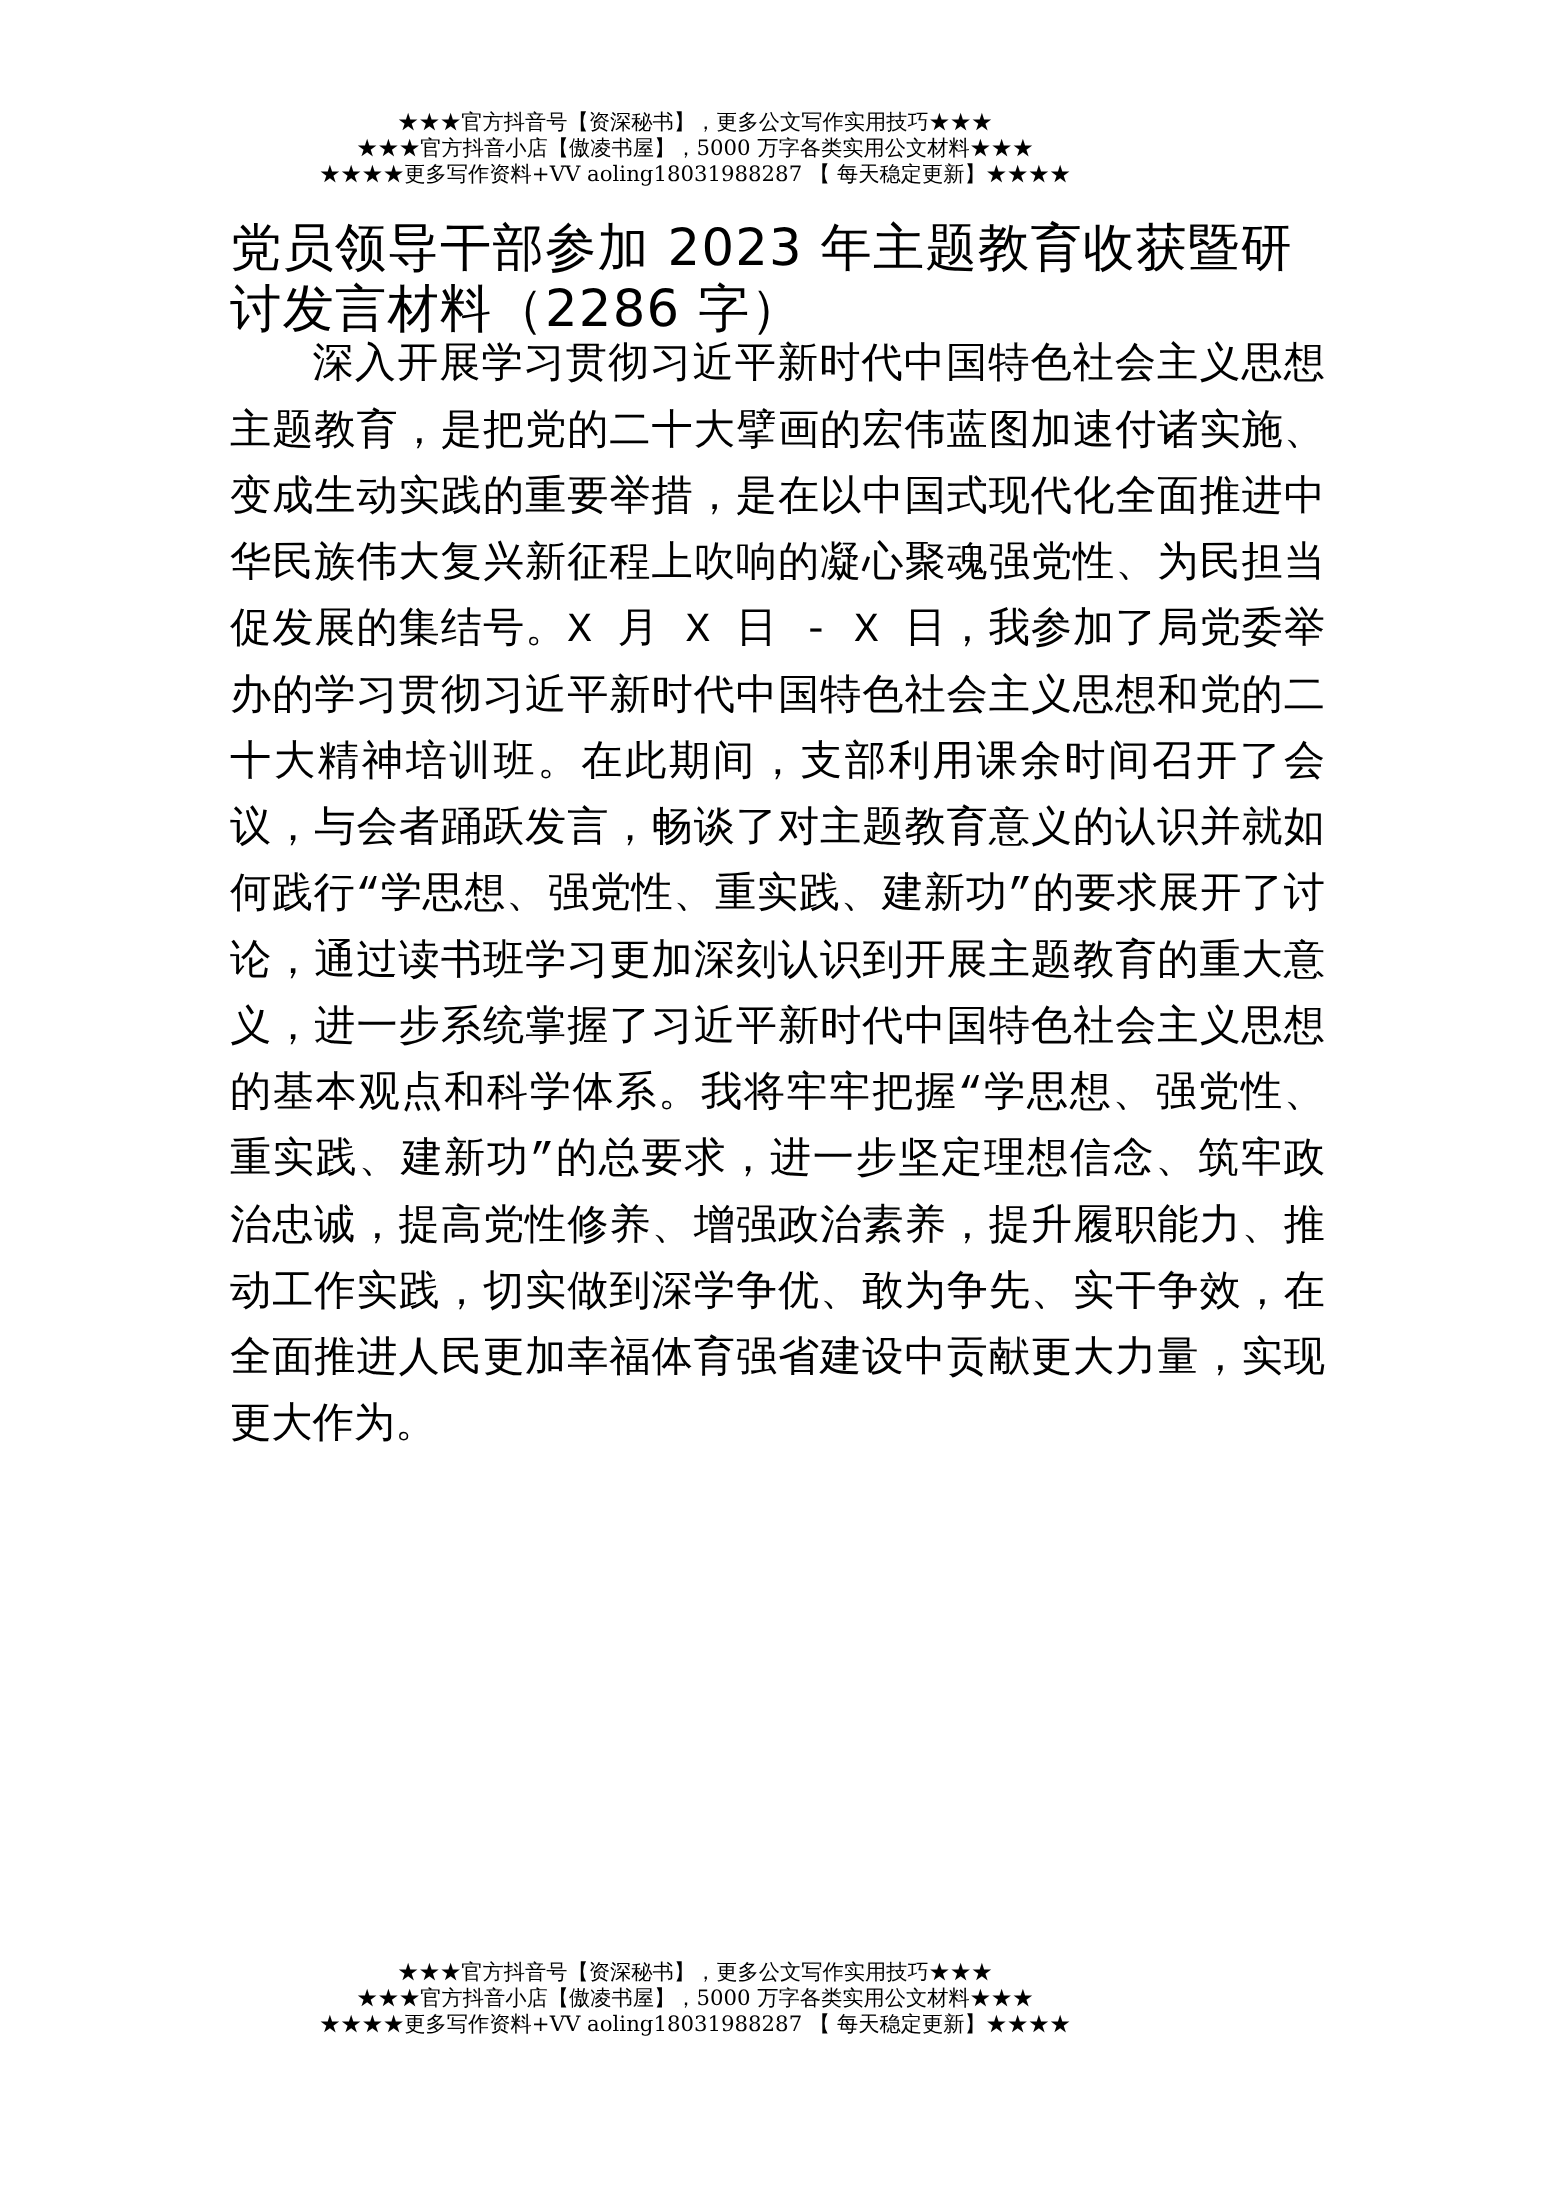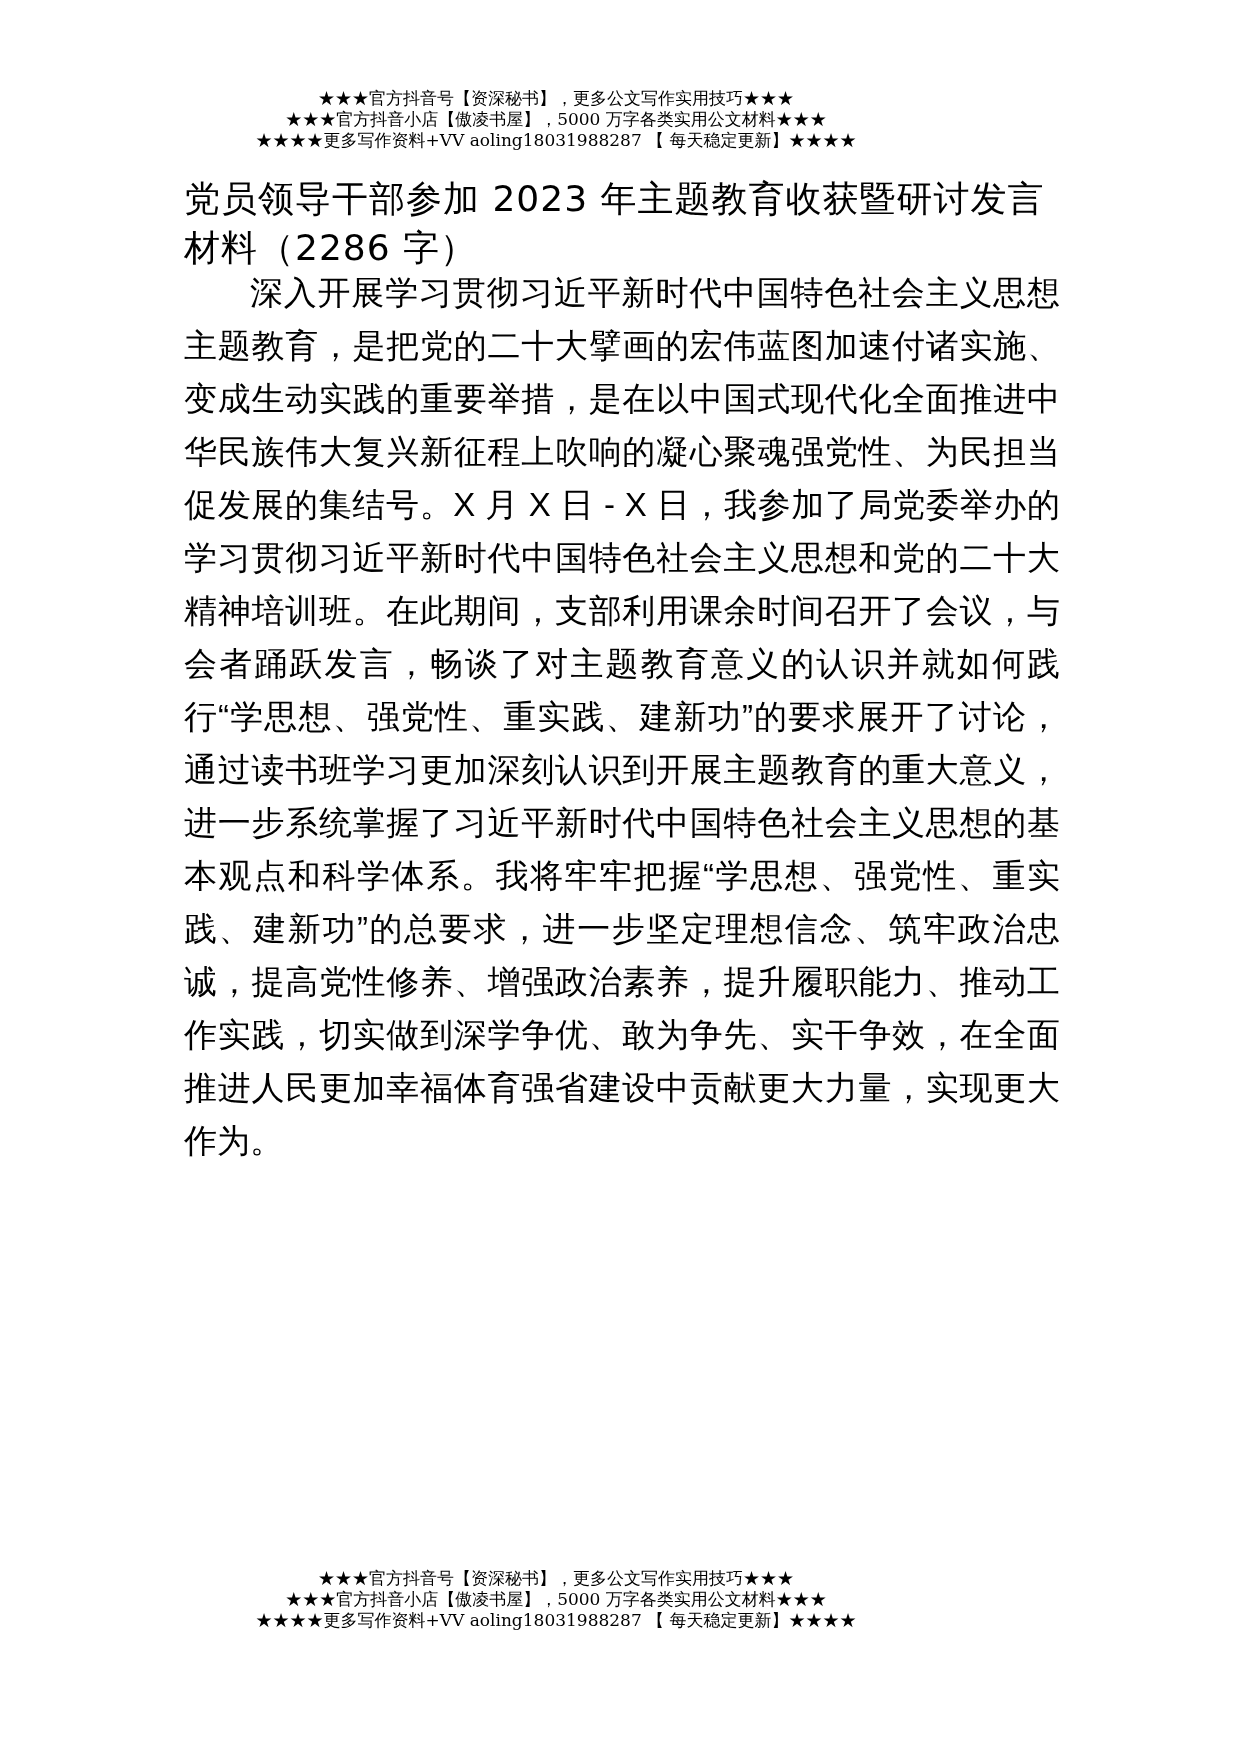--- a/index.html
+++ b/index.html
@@ -9,26 +9,26 @@
       position: absolute; left: 0; width: 1112px; text-align: center;
       font-family: "DejaVu Serif", "Liberation Serif", serif;
       font-size: 17px; line-height: 21px; color: #000;
     }
     .banner .line { display: block; white-space: nowrap; }
     .header-banner { top: 88px; }
     .footer-banner { top: 1568px; }
     .title {
       position: absolute; left: 184px; top: 174px; width: 880px;
       font-family: "DejaVu Sans", "Liberation Sans", sans-serif;
-      font-size: 36px; line-height: 49px; letter-spacing: 1px; color: #000;
+      font-size: 41px; line-height: 49px; letter-spacing: 1px; color: #000;
       margin: 0; font-weight: normal;
     }
     .body {
       position: absolute; left: 184px; top: 266px; width: 876px;
-      font-family: Liberation Sans, sans-serif;
+      font-family: Liberation Mono, monospace;
       font-size: 33px; line-height: 53px; color: #000;
       text-align: justify; text-justify: inter-character;
     }
     .body p { margin: 0; text-indent: 66px; }
     .body p.heading { letter-spacing: 6px; }
   </style>
 </head>
 <body>
 
 <div class="page">

